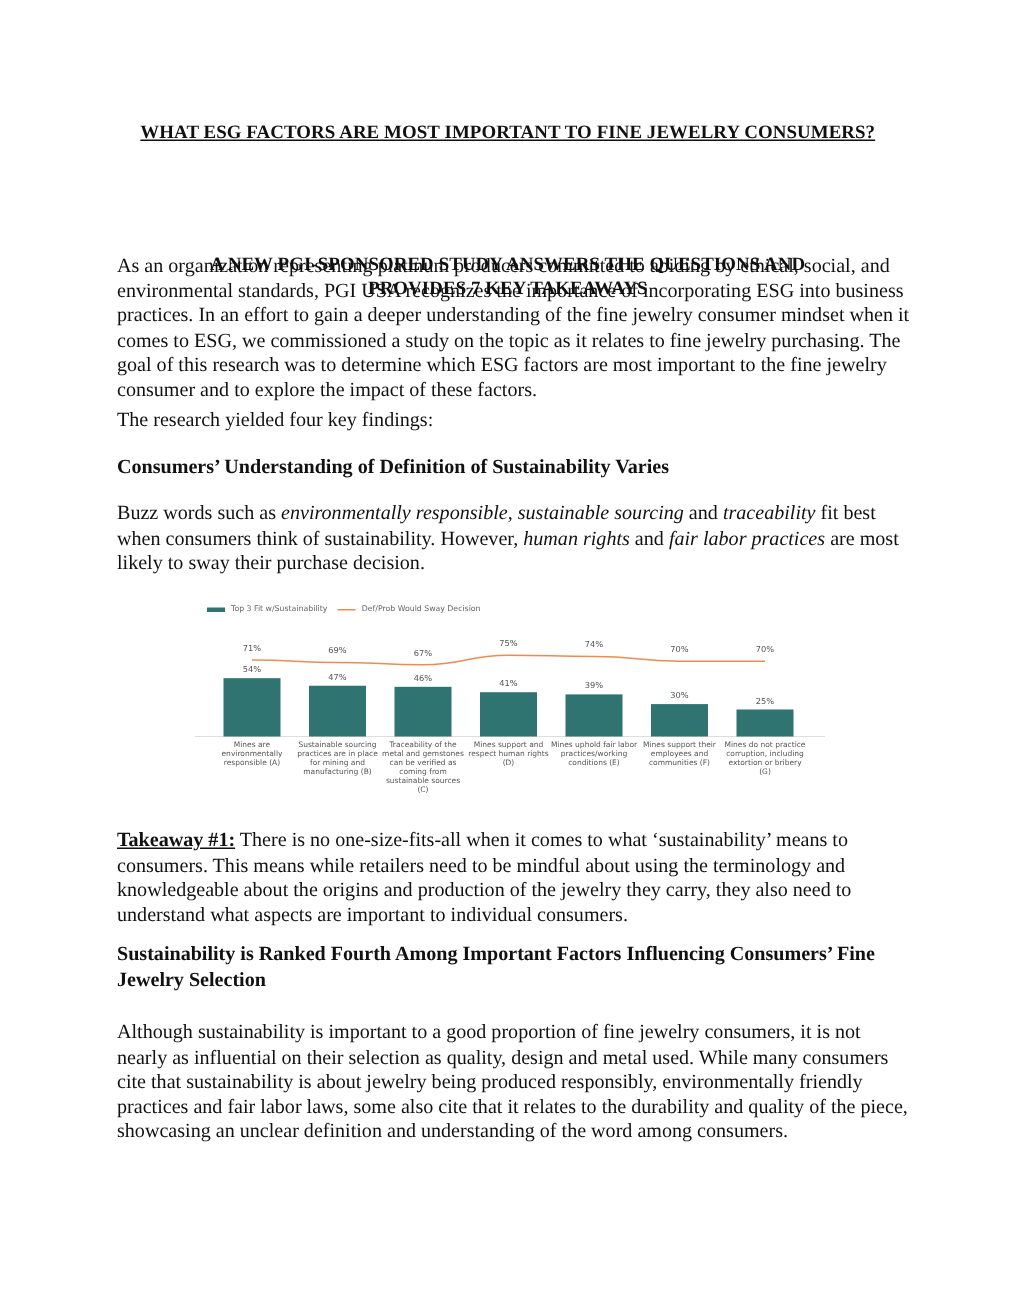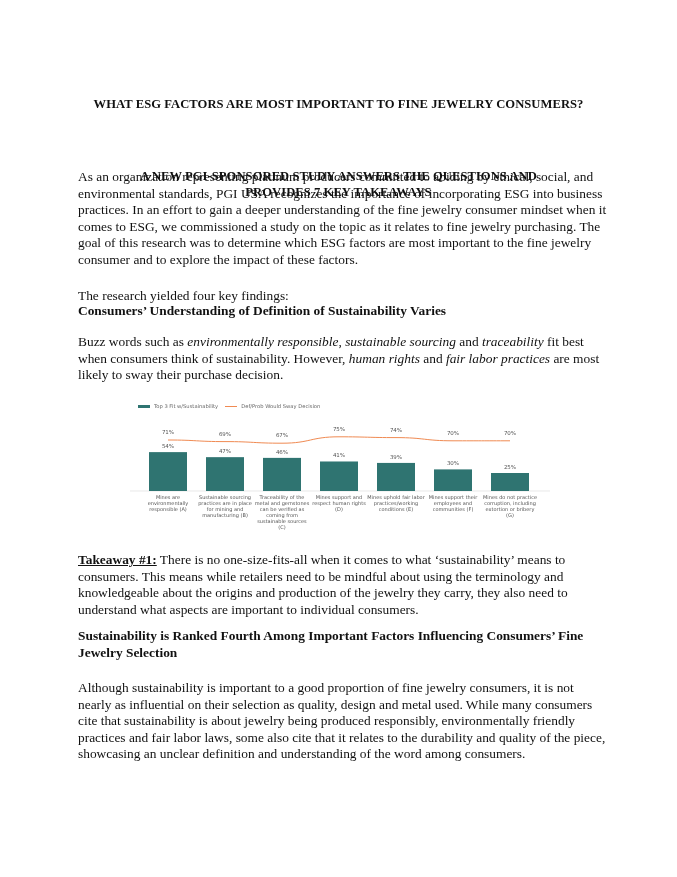--- a/index.html
+++ b/index.html
@@ -1,24 +1,24 @@
 <!DOCTYPE html>
 <html><head>
 <meta charset="utf-8">
 <style>
   html, body { margin: 0; padding: 0; background: #ffffff; }
   body { width: 677px; height: 877px; position: relative; overflow: hidden;
          font-family: "Liberation Serif", "DejaVu Serif", serif; color: #111; }
   .page { position: absolute; left: 0; top: 0; width: 677px; height: 877px; }
   .title { position: absolute; left: 0; width: 677px; text-align: center; font-weight: bold; font-size: 12.6px; letter-spacing: 0.05px; }
-  .t1 { top: 97px; }
+  .t1 { top: 81px; text-decoration: underline; }
   .t2 { top: 123px; line-height: 16px; margin-top: 45px; }
   .para { position: absolute; left: 78px; width: 530px; font-size: 13.4px; line-height: 16.6px; margin: 0; }
   .p1 { top: 169px; }
-  .p2 { top: 288px; }
+  .p2 { top: 272px; }
   .h1 { top: 303px; font-weight: bold; }
   .p3 { top: 334px; }
   .p4 { top: 552px; }
   .h2 { top: 628px; font-weight: bold; }
   .p5 { top: 680px; }
   .chart { position: absolute; left: 130px; top: 395px; width: 420px; height: 145px; }
   .chart svg { position: absolute; left: 0; top: 0; }
   .legend { position: absolute; left: 8px; top: 8px; font-family: "DejaVu Sans", sans-serif; font-size: 5.2px; color: #666; display: flex; align-items: center; gap: 4px; }
   .lg-sw-bar { display: inline-block; width: 12px; height: 3px; background: #2f7471; }
   .lg-sw-line { display: inline-block; width: 12px; height: 1px; background: #f08a52; }

